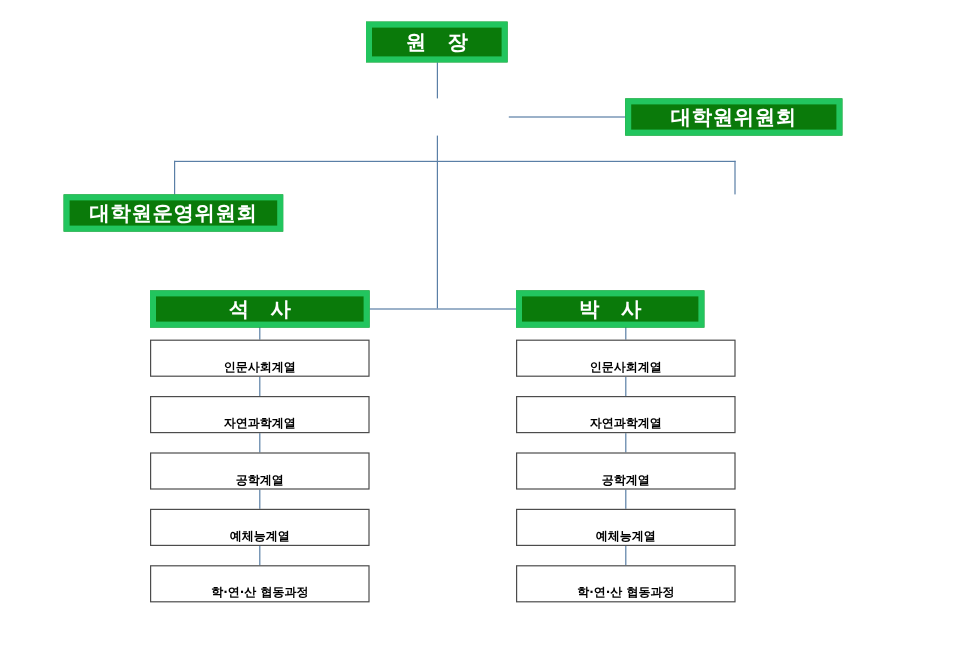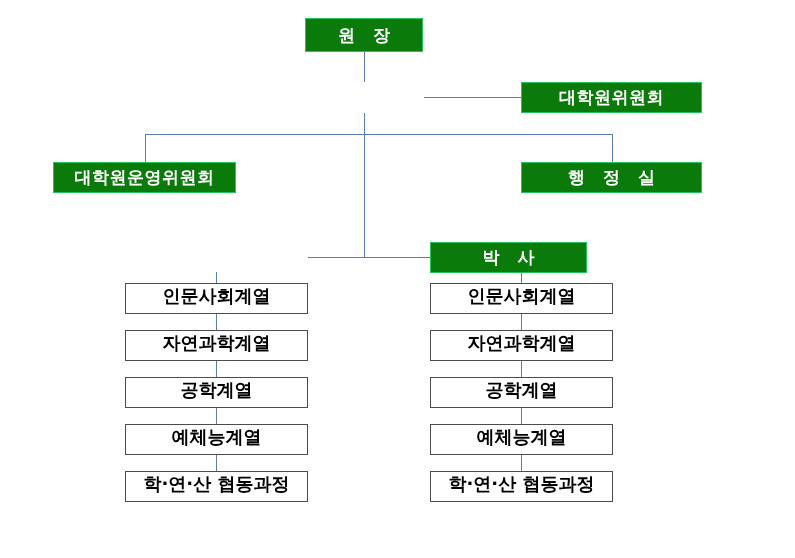--- a/index.html
+++ b/index.html
@@ -28,45 +28,45 @@
     z-index: 1;
   }
   .line.v { width: 1px; }
   .line.h { height: 1px; }
 
   
   .gbox {
     position: absolute;
     box-sizing: border-box;
     background: #0a7a0a;
-    border: 1px solid #22c55e;
+    border: 5px solid #22c55e;
     color: #ffffff;
     display: flex;
     align-items: center;
     justify-content: center;
     font-weight: bold;
     font-size: 17px;
     letter-spacing: 0.5px;
     z-index: 3;
     white-space: nowrap;
   }
   .gbox.wide-letter { letter-spacing: 6px; text-indent: 6px; }
 
   
   .wbox {
     position: absolute;
     box-sizing: border-box;
     background: #ffffff;
     border: 1px solid #4c4c4c;
     color: #000000;
     display: flex;
-    align-items: flex-start;
+    align-items: flex-end;
     justify-content: center;
     font-weight: bold;
-    font-size: 18px;
+    font-size: 10px;
     z-index: 3;
     white-space: nowrap;
   }
 </style>
 </head>
 <body>
 
 <div id="chart">
 
   <div class="line v" style="left:364px; top:52px; height:30px;"></div>
@@ -95,24 +95,24 @@
 
 
   <div class="gbox" style="left:53px; top:162px; width:183px; height:31px;">
     <span>대학원운영위원회</span>
   </div>
 
   <div class="gbox" style="left:521px; top:82px; width:181px; height:31px;">
     <span>대학원위원회</span>
   </div>
 
-  <div class="gbox wide-letter" style="left:521px; top:162px; width:181px; height:31px;">
-    <span>행 정 실</span>
+
+  <div class="gbox wide-letter" style="left:125px; top:242px; width:183px; height:31px;">
+    <span>석  사</span>
   </div>
-
 
   <div class="gbox wide-letter" style="left:430px; top:242px; width:157px; height:31px;">
     <span>박  사</span>
   </div>
 
   <div class="wbox" style="left:125px; top:283px; width:183px; height:31px;">
     <span>인문사회계열</span>
   </div>
   <div class="wbox" style="left:125px; top:330px; width:183px; height:31px;">
     <span>자연과학계열</span>

